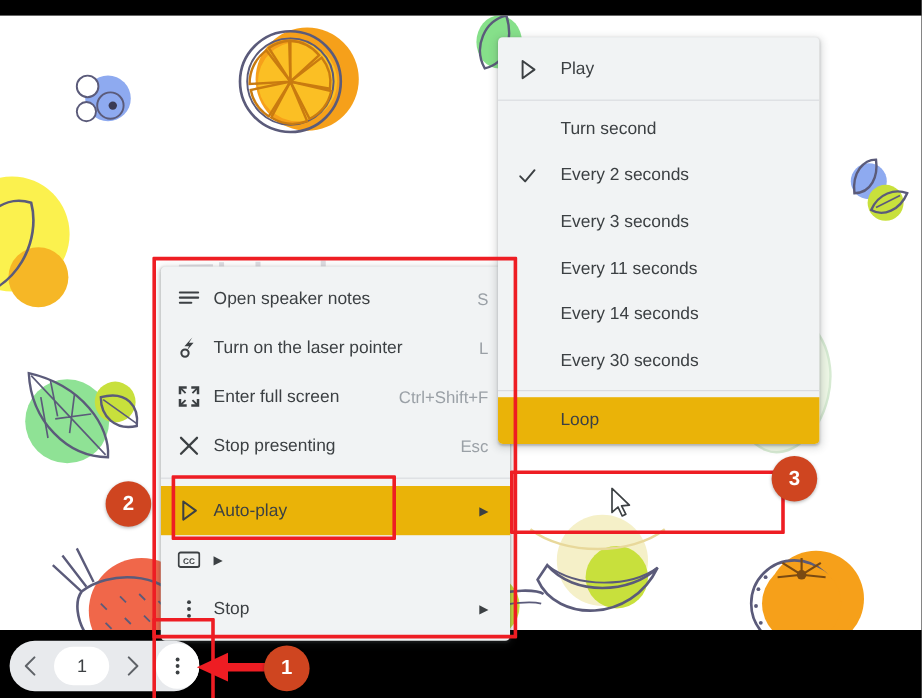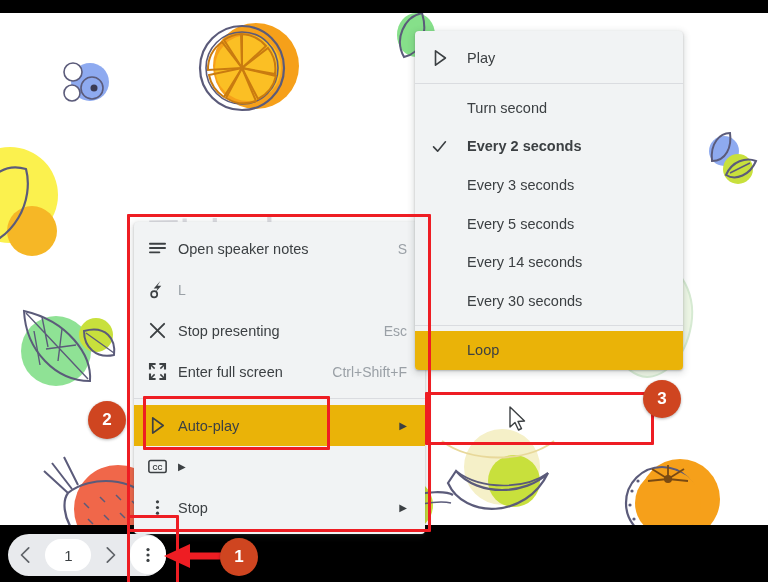--- a/index.html
+++ b/index.html
@@ -53,21 +53,21 @@
   .sep{height:1px;background:#dadce0;margin:6px 0;}
 
   
   #main-menu{left:134px;top:222px;width:291px;}
   #main-menu .mi{height:41px;}
 
   
   #auto-menu{left:415px;top:14px;width:268px;padding-top:8px;padding-bottom:0;margin-top:17px;}
   #auto-menu .mi{height:38.6px;padding-left:16px;font-size:14.5px;}
   #auto-menu .mi .ic{width:36px;min-width:36px;}
-  #auto-menu .mi.checked{font-weight:bold;}
+  #auto-menu .mi.checked{font-weight:normal;}
   #auto-menu .sep{margin:5px 0;background:#dadce0;}
 
   
   .toolbar{
     position:absolute;left:8px;top:534px;height:42px;width:158px;
     background:#e8eaed;border-radius:21px;display:flex;align-items:center;
     box-shadow:0 1px 3px rgba(0,0,0,.25);
   }
   .tb-btn{
     width:38px;height:38px;display:flex;align-items:center;justify-content:center;
@@ -238,52 +238,53 @@
       <span class="accel">S</span>
     </div>
 
     <div class="mi">
       <span class="ic">
         <svg width="19" height="19" viewBox="0 0 20 20">
           <path d="M13 1 L6 9 h4 l-2 4 L14 6 h-4 z" fill="#3c4043"></path>
           <circle cx="6.5" cy="15" r="3.2" fill="none" stroke="#3c4043" stroke-width="1.8"></circle>
         </svg>
       </span>
+      <span class="lbl">Turn on the laser pointer</span>
       <span class="accel">L</span>
-    </div>
-
-    <div class="mi">
-      <span class="ic">
-        <svg width="19" height="19" viewBox="0 0 20 20">
-            <g stroke="#3c4043" stroke-width="2" stroke-linecap="round">
-          <path d="M3 3 L17 17"></path>
-              <path d="M17 3 L3 17"></path>
-            </g>
-          </svg>
-      </span>
-      <span class="lbl">Stop presenting</span>
-      <span class="accel">Esc</span>
     </div>
 
     <div class="mi">
       <span class="ic">
         <svg width="19" height="19" viewBox="0 0 20 20">
             <g fill="#3c4043">
           <path d="M1 1h7v2.2H3.2V8H1z"></path>
               <path d="M19 1v7h-2.2V3.2H12V1z"></path>
           <path d="M1 19v-7h2.2v4.8H8V19z"></path>
               <path d="M19 19h-7v-2.2h4.8V12H19z"></path>
           <path d="M2.4 2.4 L7 7 M17.6 2.4 L13 7 M2.4 17.6 L7 13 M17.6 17.6 L13 13" stroke="#3c4043" stroke-width="1.6"></path>
         </g>
           </svg>
       </span>
       <span class="lbl">Enter full screen</span>
       <span class="accel">Ctrl+Shift+F</span>
     </div>
 
+    <div class="mi">
+      <span class="ic">
+        <svg width="19" height="19" viewBox="0 0 20 20">
+            <g stroke="#3c4043" stroke-width="2" stroke-linecap="round">
+          <path d="M3 3 L17 17"></path>
+              <path d="M17 3 L3 17"></path>
+            </g>
+          </svg>
+      </span>
+      <span class="lbl">Stop presenting</span>
+      <span class="accel">Esc</span>
+    </div>
+
     <div class="sep"></div>
 
     <div class="mi hl">
       <span class="ic">
         <svg width="19" height="19" viewBox="0 0 20 20">
             <path d="M5 2 L16 10 L5 18 Z" fill="none" stroke="#3c4043" stroke-width="1.8" stroke-linejoin="round"></path>
           </svg>
       </span>
       <span class="lbl">Auto-play</span>
       <span class="sub">▶</span>
@@ -342,21 +343,21 @@
     </div>
 
     <div class="mi">
       <span class="ic"></span>
       <span class="lbl">Every 3 seconds</span>
     </div>
 
 
     <div class="mi">
       <span class="ic"></span>
-      <span class="lbl">Every 5 seconds</span>
+      <span class="lbl">Every 11 seconds</span>
     </div>
 
     <div class="mi">
       <span class="ic"></span>
       <span class="lbl">Every 14 seconds</span>
     </div>
 
     <div class="mi">
       <span class="ic"></span>
       <span class="lbl">Every 30 seconds</span>

